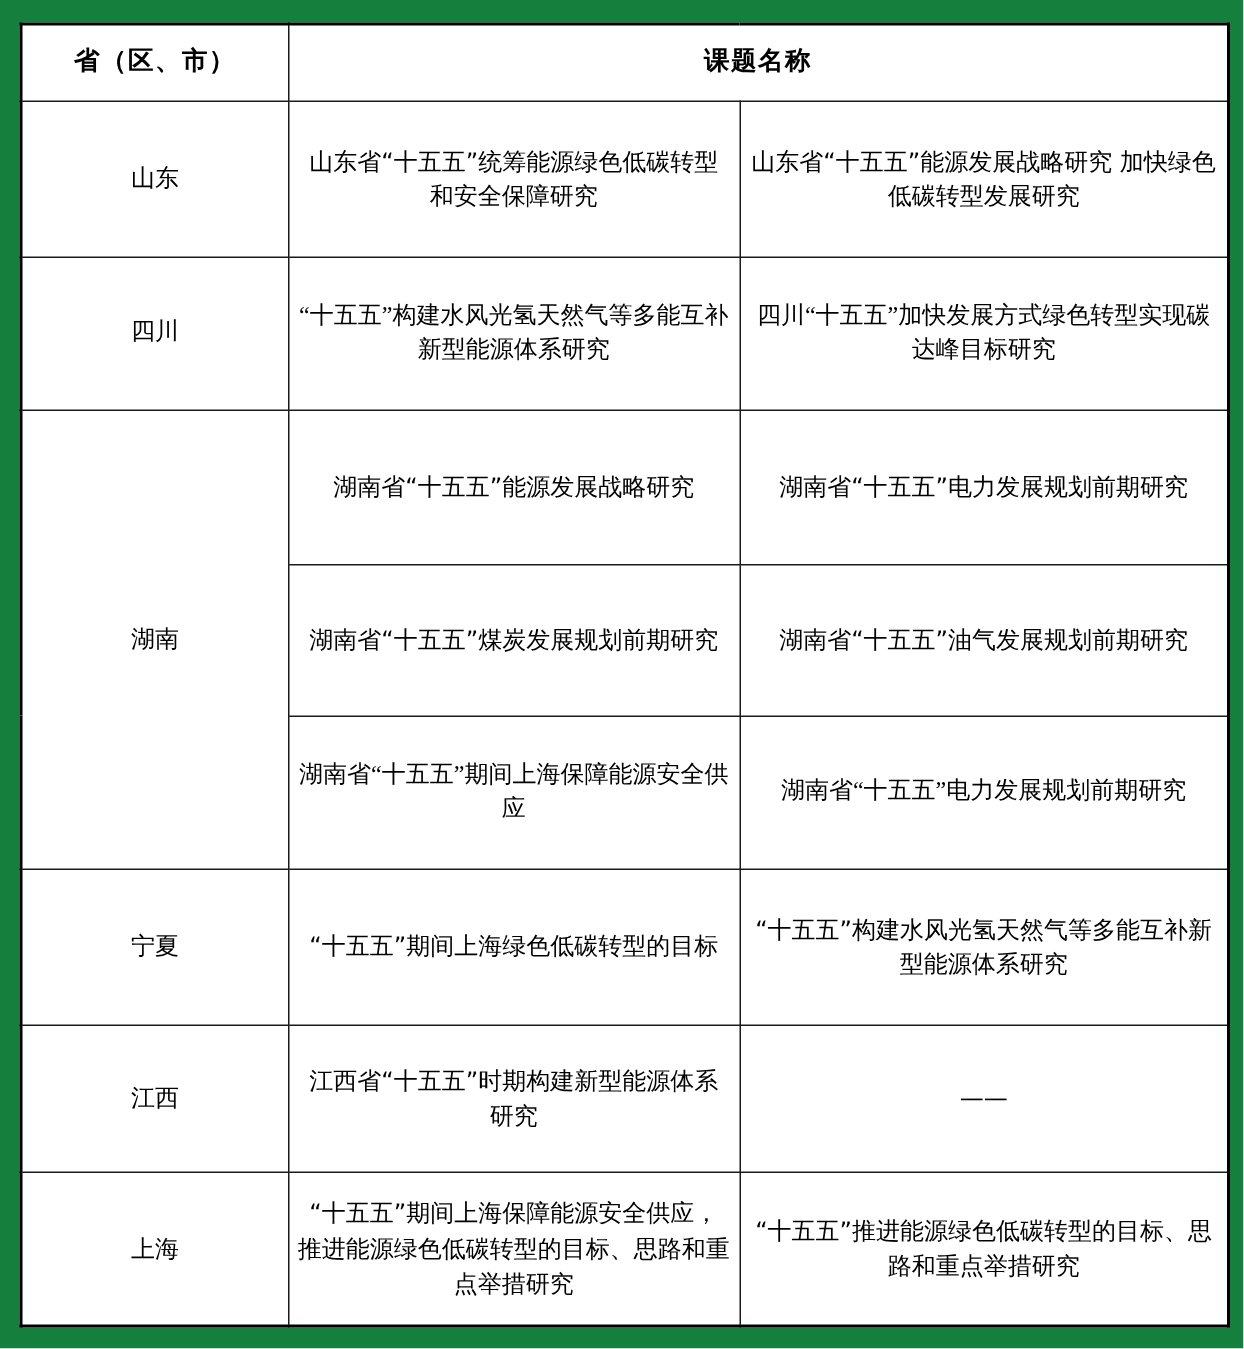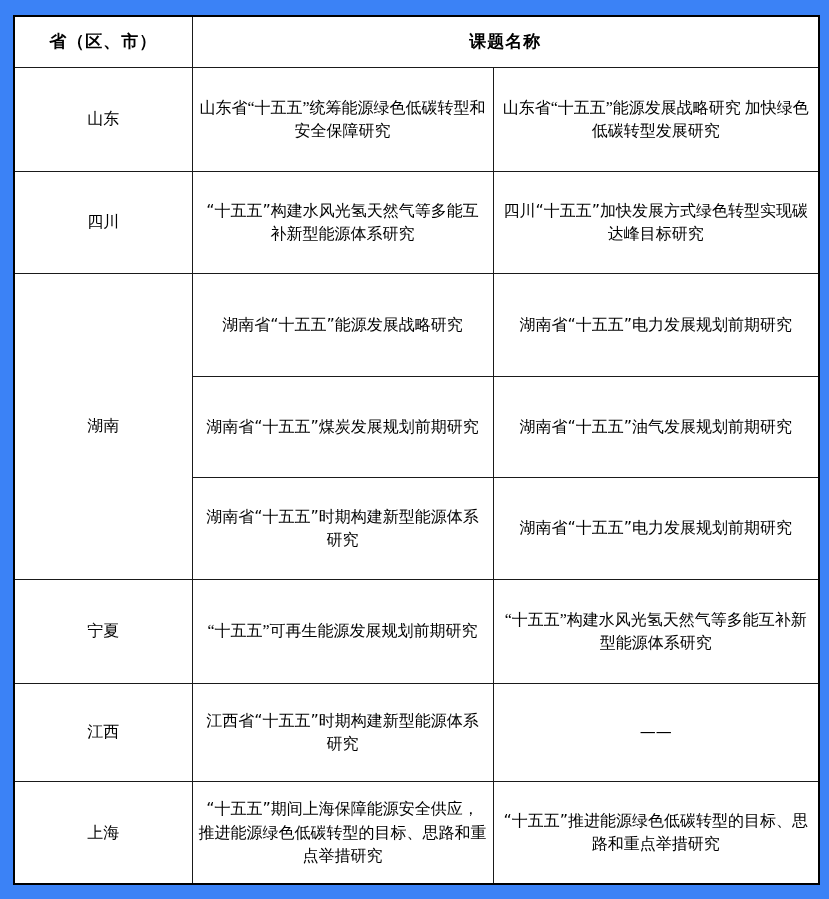--- a/index.html
+++ b/index.html
@@ -11,21 +11,21 @@
     width: 829px;
     height: 899px;
     position: relative;
     font-family: "DejaVu Sans", "Liberation Sans", sans-serif;
     color: #000000;
   }
   .page {
     position: absolute;
     left: 0; top: 0;
     width: 829px; height: 899px;
-    background: #3b82f6;
+    background: #15803d;
   }
   table.topics {
     position: absolute;
     left: 13px;
     top: 15px;
     width: 805px;
     border-collapse: collapse;
     table-layout: fixed;
     border: 2px solid #000000;
     background: #ffffff;
@@ -42,22 +42,22 @@
     line-height: 1.45;
     word-break: break-all;
     overflow: hidden;
   }
   table.topics th {
     font-size: 17px;
     font-weight: bold;
     letter-spacing: 1px;
   }
   tr.hdr    { height: 51px;  }
-  tr.rh104  { height: 104px; font-family: Liberation Serif, serif; }
-  tr.rh102  { height: 102px; }
+  tr.rh104  { height: 104px; }
+  tr.rh102  { height: 102px; font-family: Liberation Serif, serif; }
   tr.rh103  { height: 103px; }
   tr.rh101  { height: 101px; }
   tr.rh98   { height: 98px;  }
 </style>
 </head>
 <body>
 
 <div class="page">
   <table class="topics">
     <colgroup>
@@ -86,27 +86,27 @@
       <tr class="rh103">
         <td rowspan="3">湖南</td>
         <td>湖南省“十五五”能源发展战略研究</td>
         <td>湖南省“十五五”电力发展规划前期研究</td>
       </tr>
       <tr class="rh101">
         <td>湖南省“十五五”煤炭发展规划前期研究</td>
         <td>湖南省“十五五”油气发展规划前期研究</td>
       </tr>
       <tr class="rh102">
-        <td>湖南省“十五五”时期构建新型能源体系研究</td>
+        <td>湖南省“十五五”期间上海保障能源安全供应</td>
         <td>湖南省“十五五”电力发展规划前期研究</td>
       </tr>
 
       <tr class="rh104">
         <td>宁夏</td>
-        <td>“十五五”可再生能源发展规划前期研究</td>
+        <td>“十五五”期间上海绿色低碳转型的目标</td>
         <td>“十五五”构建水风光氢天然气等多能互补新型能源体系研究</td>
       </tr>
 
       <tr class="rh98">
         <td>江西</td>
         <td>江西省“十五五”时期构建新型能源体系研究</td>
         <td>——</td>
       </tr>
 
       <tr class="rh103">

